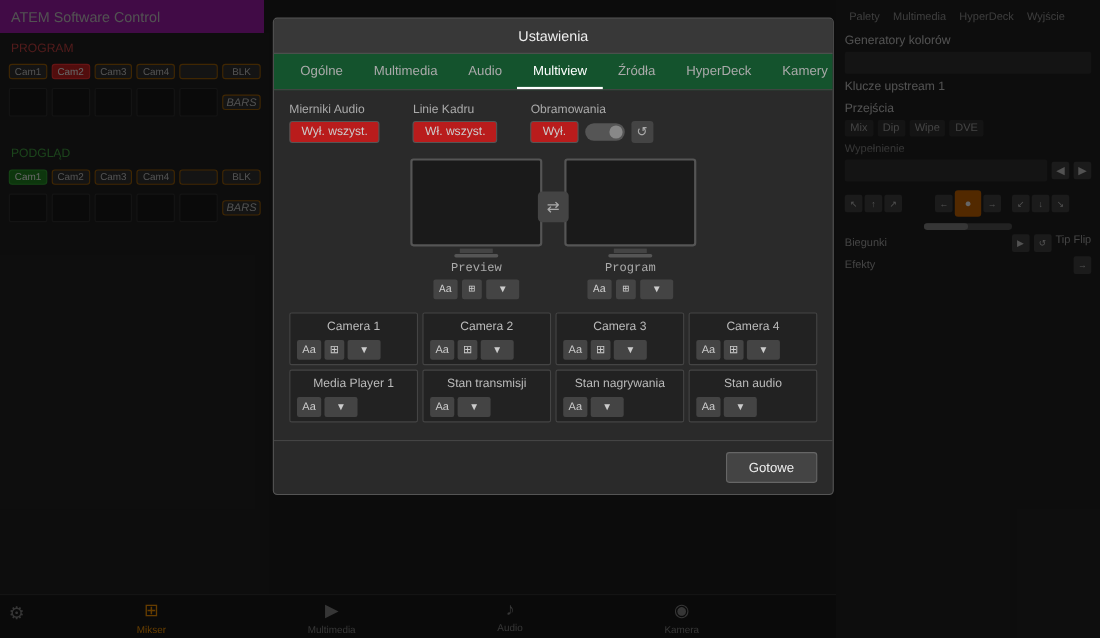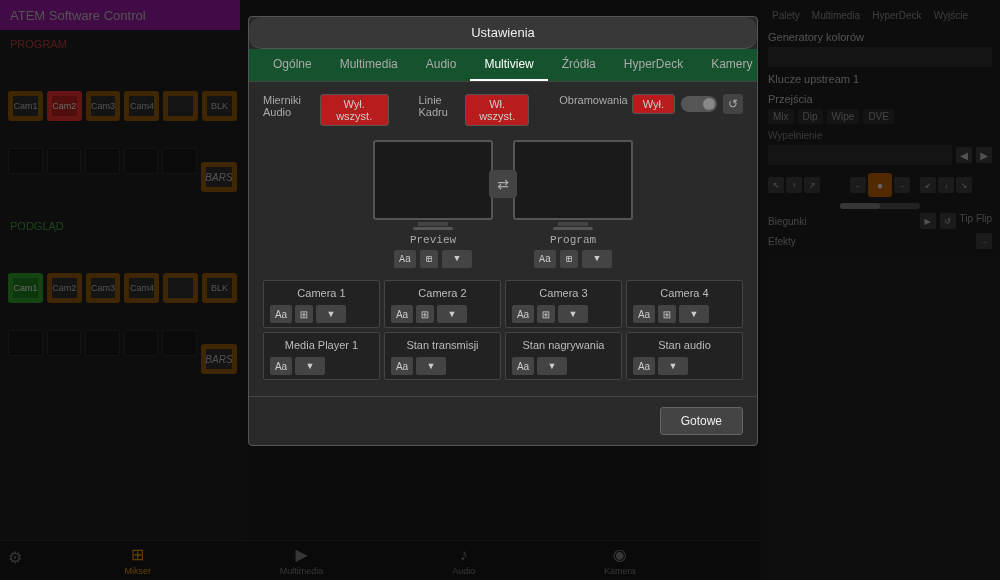--- a/index.html
+++ b/index.html
@@ -63,31 +63,30 @@
 
     .cam-row {
       display: flex;
       align-items: center;
       padding: 4px 8px;
       gap: 4px;
     }
 
     .cam-btn {
       width: 36px;
-      height: 30px;
+      height: 14px;
       background: #333;
-      border: 5px solid #a16207;
+      border: 1px solid #a16207;
       border-radius: 3px;
       color: #ccc;
       font-size: 9px;
       display: flex;
       align-items: center;
       justify-content: center;
       cursor: pointer;
-      margin-top: 33px;
     }
     .cam-btn.active-red {
       background: #cc2222;
       border-color: #ff3333;
       color: white;
     }
     .cam-btn.active-green {
       background: #228822;
       border-color: #33aa33;
       color: white;
@@ -219,21 +218,20 @@
       left: 248px;
     }
 
     .modal-header {
       background: #383838;
       padding: 8px 16px;
       text-align: center;
       font-size: 13px;
       color: #eee;
       border-bottom: 1px solid #555;
-      border-radius: 13px;
     }
 
     .modal-tabs {
       display: flex;
       background: #14532d;
       border-bottom: 1px solid #444;
       padding: 0 10px;
     }
 
     .modal-tab {
@@ -255,21 +253,21 @@
     
     .settings-row {
       display: flex;
       gap: 30px;
       margin-bottom: 14px;
       align-items: flex-start;
     }
 
     .settings-col {
       display: flex;
-      flex-direction: row;
+      flex-direction: column;
       gap: 4px;
     }
 
     .settings-label {
       font-size: 11px;
       color: #aaa;
     }
 
     .toggle-btn {
       padding: 3px 10px;

